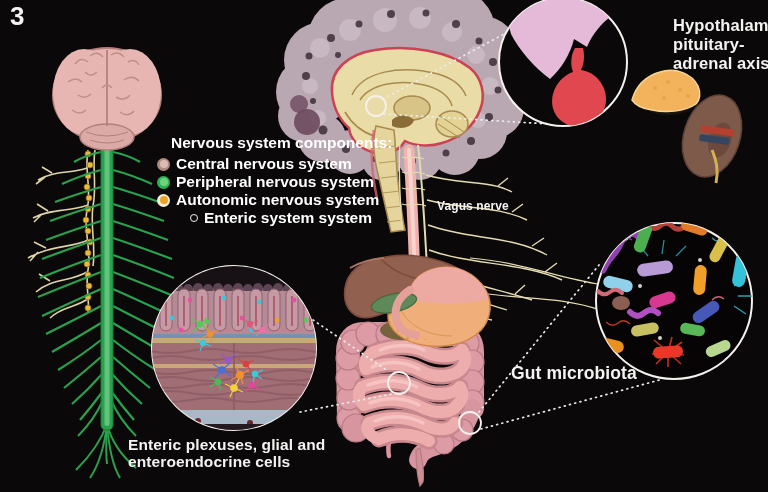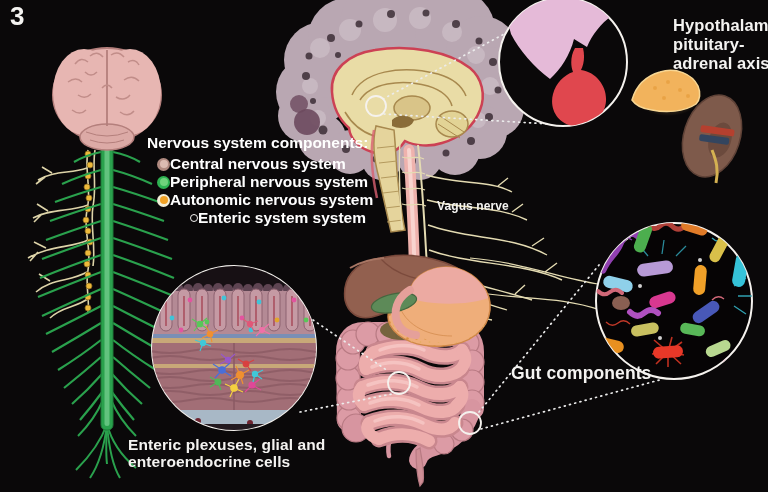--- a/index.html
+++ b/index.html
@@ -8,22 +8,22 @@
     background:#0a0809;font-family:"Liberation Sans",sans-serif;color:#fff;
   }
   #art{position:absolute;left:0;top:0;}
   .lbl{position:absolute;font-weight:700;color:#f4f3f1;letter-spacing:.1px;}
   #fig-number{left:10px;top:1px;font-size:26px;}
   #hpa-label{left:629px;top:16px;font-size:16.5px;line-height:19px;white-space:pre-line;margin-left:44px;}
   #vagus-label{left:437px;top:199px;font-size:12px;}
   #microbiota-label{left:511px;top:363px;font-size:17.5px;}
   #enteric-label{left:128px;top:436px;width:236px;font-size:15.5px;line-height:17px;text-align:left;white-space:pre-line;}
   #legend{position:absolute;left:147px;top:134px;}
-  #legend .title{font-size:15.5px;font-weight:700;margin-bottom:3px;}
-  .lrow{display:flex;align-items:center;height:18px;gap:0;padding-left:10px;font-size:15.5px;font-weight:700;}
+  #legend .title{font-size:15.5px;font-weight:700;margin-bottom:3px;margin-left:24px;}
+  .lrow{display:flex;align-items:center;height:18px;gap:6px;padding-left:10px;font-size:15.5px;font-weight:700;}
   .dot{width:13px;height:13px;border-radius:50%;display:flex;align-items:center;justify-content:center;flex:0 0 13px;}
   .dot .in{width:8px;height:8px;border-radius:50%;}
   .lrow.enteric{padding-left:43px;}
   .hollow-dot{width:6px;height:6px;border-radius:50%;border:1.6px solid #f4f3f1;background:transparent;flex:0 0 6px;}
 </style>
 </head>
 <body>
 
 <div id="canvas">
 
@@ -596,17 +596,17 @@
   <div class="lrow enteric">
     <span class="hollow-dot"></span>
     <span>Enteric system system</span>
   </div>
 </div>
 
 <div id="hpa-label" class="lbl">Hypothalamic-
 pituitary-
 adrenal axis</div>
 <div id="vagus-label" class="lbl">Vagus nerve</div>
-<div id="microbiota-label" class="lbl">Gut components</div>
+<div id="microbiota-label" class="lbl">Gut microbiota</div>
 <div id="enteric-label" class="lbl">Enteric plexuses, glial and
 enteroendocrine cells</div>
 
 </div>
 
 </body></html>

